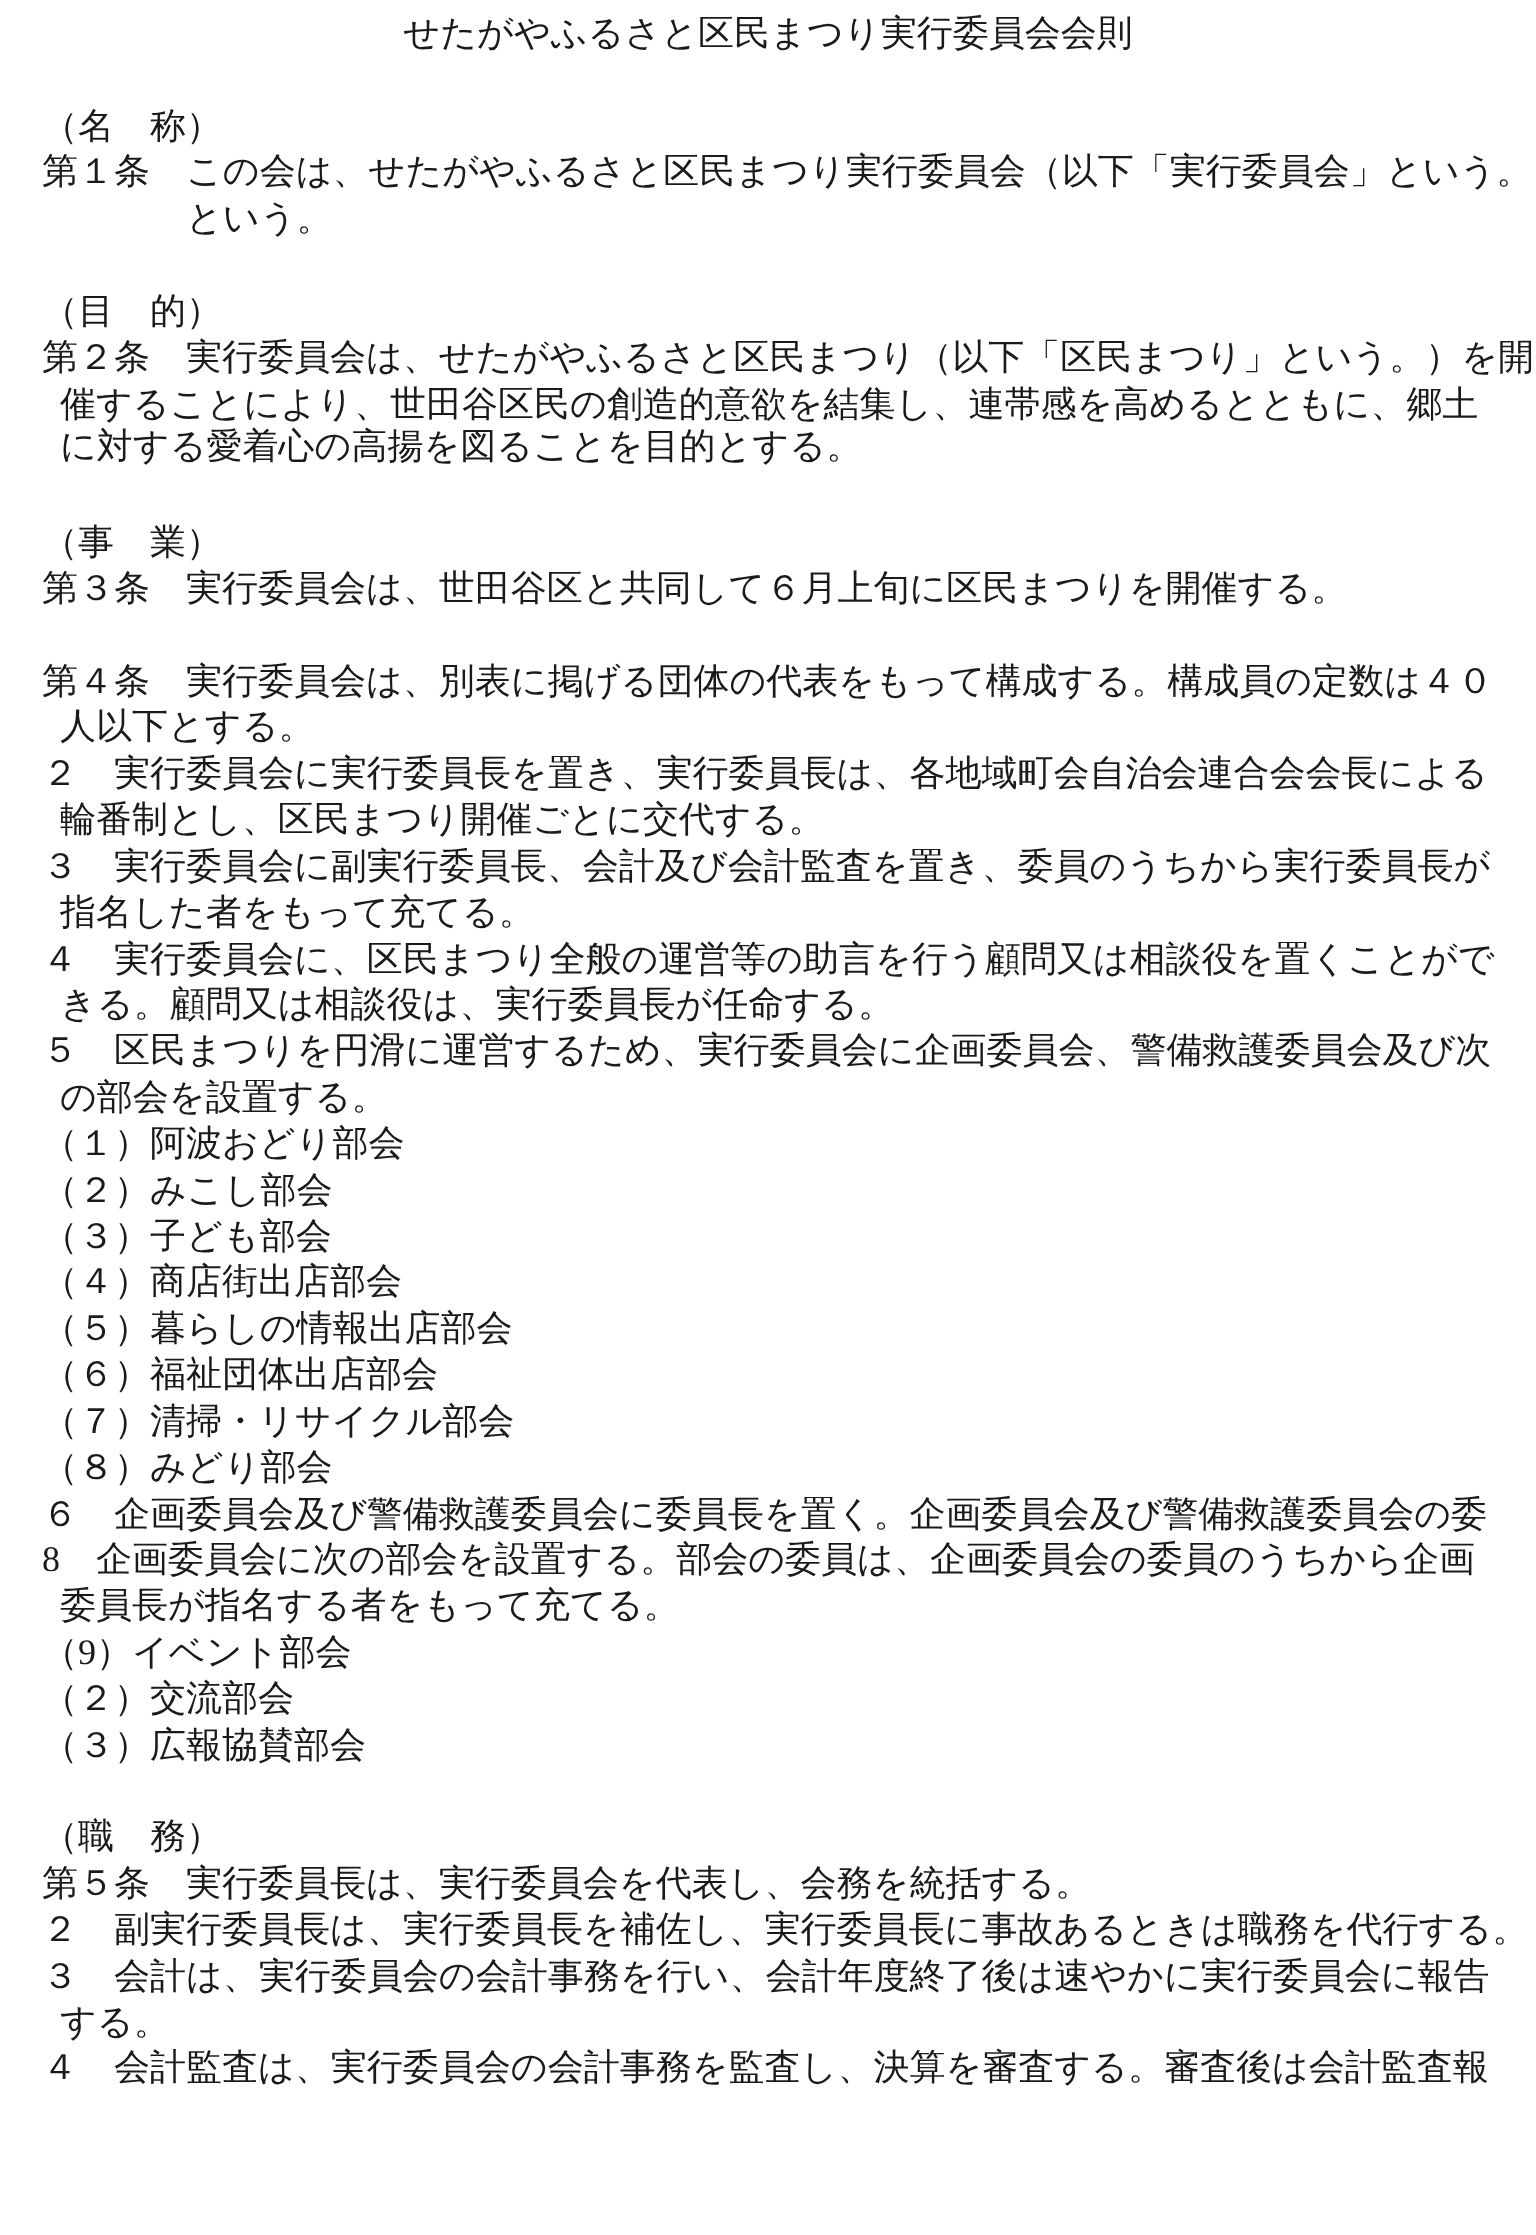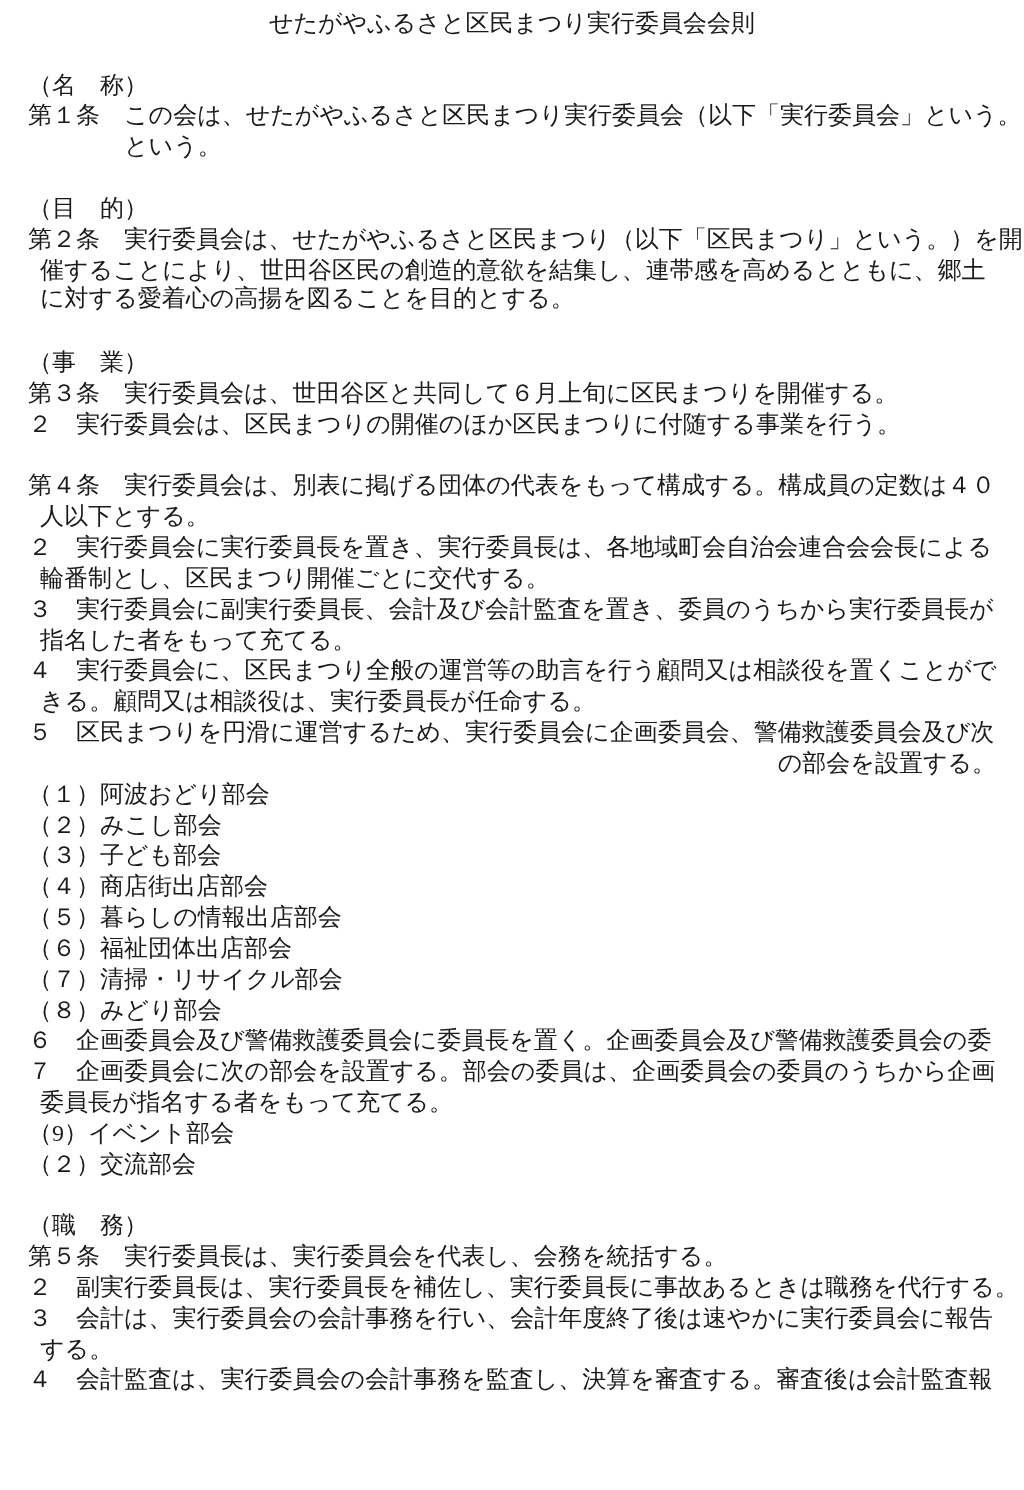--- a/index.html
+++ b/index.html
@@ -41,45 +41,45 @@
     <div class="line text">第１条　この会は、せたがやふるさと区民まつり実行委員会（以下「実行委員会」という。）</div>
     <div class="line text" style="padding-left: 96px;">という。</div>
     <div class="line blank">&nbsp;</div>
     <div class="line heading">（目　的）</div>
     <div class="line text">第２条　実行委員会は、せたがやふるさと区民まつり（以下「区民まつり」という。）を開</div>
     <div class="line text" style="padding-left: 12px;">催することにより、世田谷区民の創造的意欲を結集し、連帯感を高めるとともに、郷土</div>
     <div class="line text" style="padding-left: 12px; font-family: Liberation Mono, monospace;">に対する愛着心の高揚を図ることを目的とする。</div>
     <div class="line blank">&nbsp;</div>
     <div class="line heading">（事　業）</div>
     <div class="line text">第３条　実行委員会は、世田谷区と共同して６月上旬に区民まつりを開催する。</div>
-    <div class="line text">２　実行委員会は、区民まつりの開催のほか区民まつりに付随する事業を行う。</div>
     <div class="line blank">&nbsp;</div>
     <div class="line text">第４条　実行委員会は、別表に掲げる団体の代表をもって構成する。構成員の定数は４０</div>
     <div class="line text" style="padding-left: 12px;">人以下とする。</div>
     <div class="line text">２　実行委員会に実行委員長を置き、実行委員長は、各地域町会自治会連合会会長による</div>
     <div class="line text" style="padding-left: 12px;">輪番制とし、区民まつり開催ごとに交代する。</div>
     <div class="line text">３　実行委員会に副実行委員長、会計及び会計監査を置き、委員のうちから実行委員長が</div>
     <div class="line text" style="padding-left: 12px;">指名した者をもって充てる。</div>
     <div class="line text">４　実行委員会に、区民まつり全般の運営等の助言を行う顧問又は相談役を置くことがで</div>
     <div class="line text" style="padding-left: 12px;">きる。顧問又は相談役は、実行委員長が任命する。</div>
     <div class="line text">５　区民まつりを円滑に運営するため、実行委員会に企画委員会、警備救護委員会及び次</div>
-    <div class="line text" style="padding-left: 12px; text-align: right;">の部会を設置する。</div>
+    <div class="line text" style="padding-left: 12px;">の部会を設置する。</div>
     <div class="line list-item">（１）阿波おどり部会</div>
     <div class="line list-item">（２）みこし部会</div>
     <div class="line list-item">（３）子ども部会</div>
     <div class="line list-item">（４）商店街出店部会</div>
     <div class="line list-item">（５）暮らしの情報出店部会</div>
     <div class="line list-item">（６）福祉団体出店部会</div>
     <div class="line list-item">（７）清掃・リサイクル部会</div>
     <div class="line list-item">（８）みどり部会</div>
     <div class="line text">６　企画委員会及び警備救護委員会に委員長を置く。企画委員会及び警備救護委員会の委</div>
-    <div class="line text">７　企画委員会に次の部会を設置する。部会の委員は、企画委員会の委員のうちから企画</div>
+    <div class="line text">8　企画委員会に次の部会を設置する。部会の委員は、企画委員会の委員のうちから企画</div>
     <div class="line text" style="padding-left: 12px;">委員長が指名する者をもって充てる。</div>
     <div class="line list-item">（9）イベント部会</div>
     <div class="line list-item">（２）交流部会</div>
+    <div class="line list-item">（３）広報協賛部会</div>
     <div class="line blank">&nbsp;</div>
     <div class="line heading">（職　務）</div>
     <div class="line text">第５条　実行委員長は、実行委員会を代表し、会務を統括する。</div>
     <div class="line text">２　副実行委員長は、実行委員長を補佐し、実行委員長に事故あるときは職務を代行する。</div>
     <div class="line text">３　会計は、実行委員会の会計事務を行い、会計年度終了後は速やかに実行委員会に報告</div>
     <div class="line text" style="padding-left: 12px;">する。</div>
     <div class="line text">４　会計監査は、実行委員会の会計事務を監査し、決算を審査する。審査後は会計監査報</div>
   </div>
 
 </body></html>

